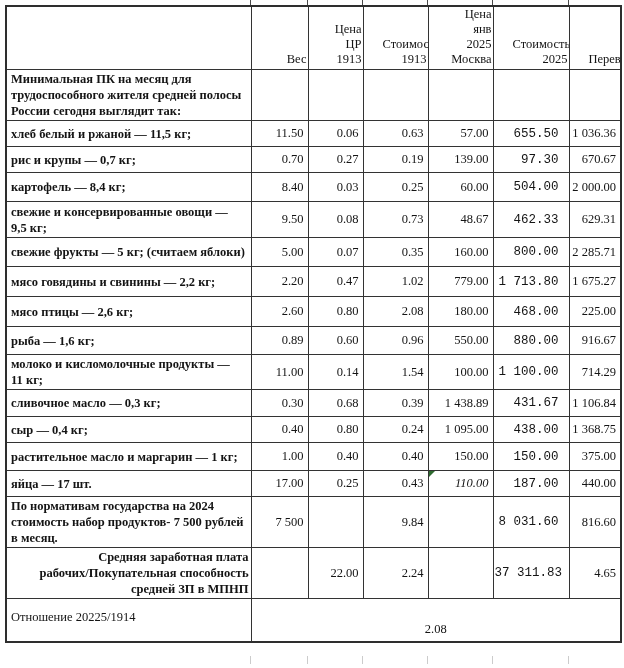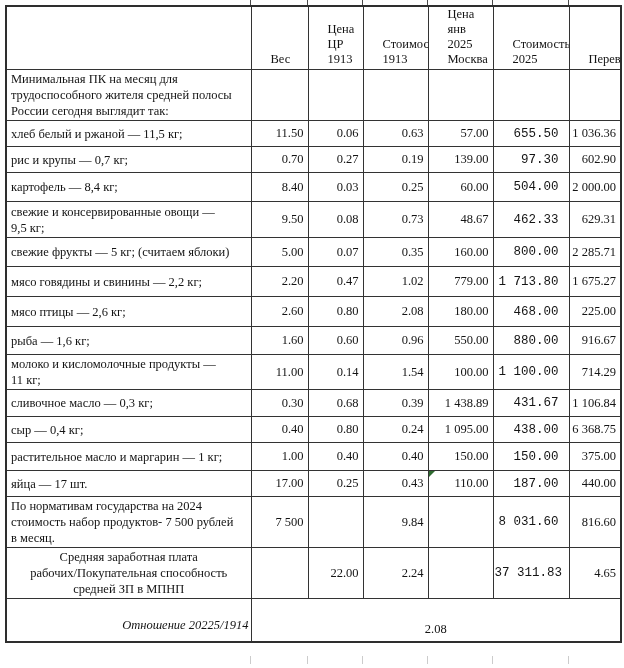--- a/index.html
+++ b/index.html
@@ -12,45 +12,45 @@
     border-collapse:collapse;table-layout:fixed;
     border:2px solid #2e2e2e;
     font-size:12.5px;
   }
   .price-table td,.price-table th{
     border:1px solid #333333;
     font-weight:normal;
     overflow:hidden;
   }
   th.hdr{
-    vertical-align:bottom;text-align:left;
+    vertical-align:bottom;text-align:right;
     padding:0 1px 2px 19px;line-height:15px;white-space:pre-line;
   }
   td.lbl{
     text-align:left;vertical-align:middle;
-    padding:1px 2px 1px 4px;line-height:16px;white-space:pre-line;
-  }
-  td.lbl-center{text-align:center;padding-left:2px;}
+    padding:1px 2px 1px 4px;line-height:16px;white-space:pre-line;font-weight:bold;
+  }
+  td.lbl-center{text-align:right;padding-left:2px;}
   td.num{
     text-align:right;vertical-align:middle;
     padding:0 4px 0 1px;white-space:nowrap;
   }
   td.num.wide{padding-right:10px;font-family:Liberation Mono, monospace;}
-  td.flagged{position:relative;}
+  td.flagged{position:relative;font-style:italic;}
   .corner-flag{
     position:absolute;top:0;left:0;width:0;height:0;
     border-top:6px solid #2e6b30;border-right:6px solid transparent;
   }
   tr.footer-row td{vertical-align:bottom;}
   td.ratio{
     text-align:center;vertical-align:bottom;padding-bottom:4px;
   }
   td.lbl-bottom{
-    text-align:right;vertical-align:bottom;
-    padding:1px 2px 8px 4px;white-space:pre-line;font-style:italic;
+    text-align:left;vertical-align:bottom;
+    padding:1px 2px 16px 4px;white-space:pre-line;
   }
   .tick{position:absolute;width:1px;}
   .tick-top{top:0;height:6px;background:#4a4a4a;}
   .tick-bottom{top:656px;height:8px;background:#cccccc;}
 </style>
 </head>
 <body>
 
 <div class="tick tick-top" style="left:250px"></div>
 <div class="tick tick-top" style="left:307px"></div>
@@ -107,21 +107,21 @@
       <td class="num">1 036.36</td>
     </tr>
 
     <tr style="height:26px">
       <td class="lbl">рис и крупы — 0,7 кг;</td>
       <td class="num">0.70</td>
       <td class="num">0.27</td>
       <td class="num">0.19</td>
       <td class="num">139.00</td>
       <td class="num wide">97.30</td>
-      <td class="num">602.90</td>
+      <td class="num">670.67</td>
     </tr>
 
     <tr style="height:29px">
       <td class="lbl">картофель — 8,4 кг;</td>
       <td class="num">8.40</td>
       <td class="num">0.03</td>
       <td class="num">0.25</td>
       <td class="num">60.00</td>
       <td class="num wide">504.00</td>
       <td class="num">2 000.00</td>
@@ -164,21 +164,21 @@
       <td class="num">2.60</td>
       <td class="num">0.80</td>
       <td class="num">2.08</td>
       <td class="num">180.00</td>
       <td class="num wide">468.00</td>
       <td class="num">225.00</td>
     </tr>
 
     <tr style="height:28px">
       <td class="lbl">рыба — 1,6 кг;</td>
-      <td class="num">1.60</td>
+      <td class="num">0.89</td>
       <td class="num">0.60</td>
       <td class="num">0.96</td>
       <td class="num">550.00</td>
       <td class="num wide">880.00</td>
       <td class="num">916.67</td>
     </tr>
 
     <tr style="height:35px">
       <td class="lbl">молоко и кисломолочные продукты —
 11 кг;</td>
@@ -200,21 +200,21 @@
       <td class="num">1 106.84</td>
     </tr>
 
     <tr style="height:26px">
       <td class="lbl">сыр — 0,4 кг;</td>
       <td class="num">0.40</td>
       <td class="num">0.80</td>
       <td class="num">0.24</td>
       <td class="num">1 095.00</td>
       <td class="num wide">438.00</td>
-      <td class="num">6 368.75</td>
+      <td class="num">1 368.75</td>
     </tr>
 
     <tr style="height:28px">
       <td class="lbl">растительное масло и маргарин — 1 кг;</td>
       <td class="num">1.00</td>
       <td class="num">0.40</td>
       <td class="num">0.40</td>
       <td class="num">150.00</td>
       <td class="num wide">150.00</td>
       <td class="num">375.00</td>

